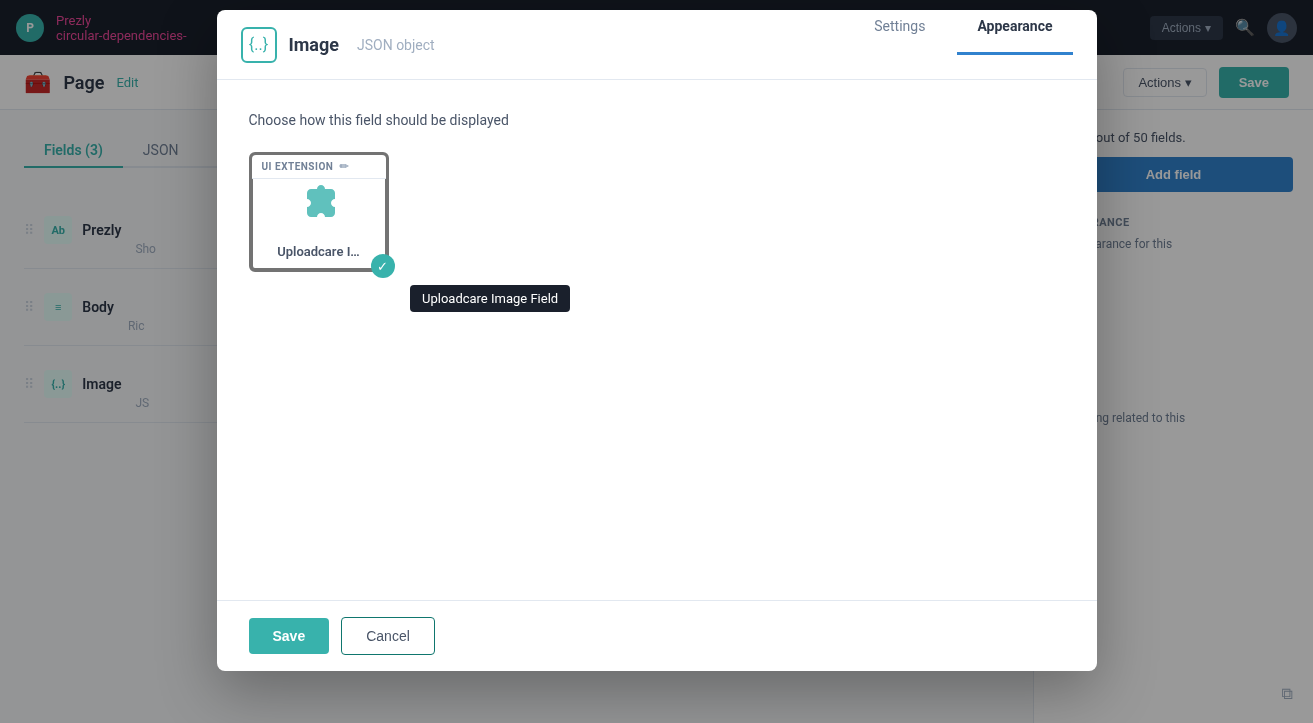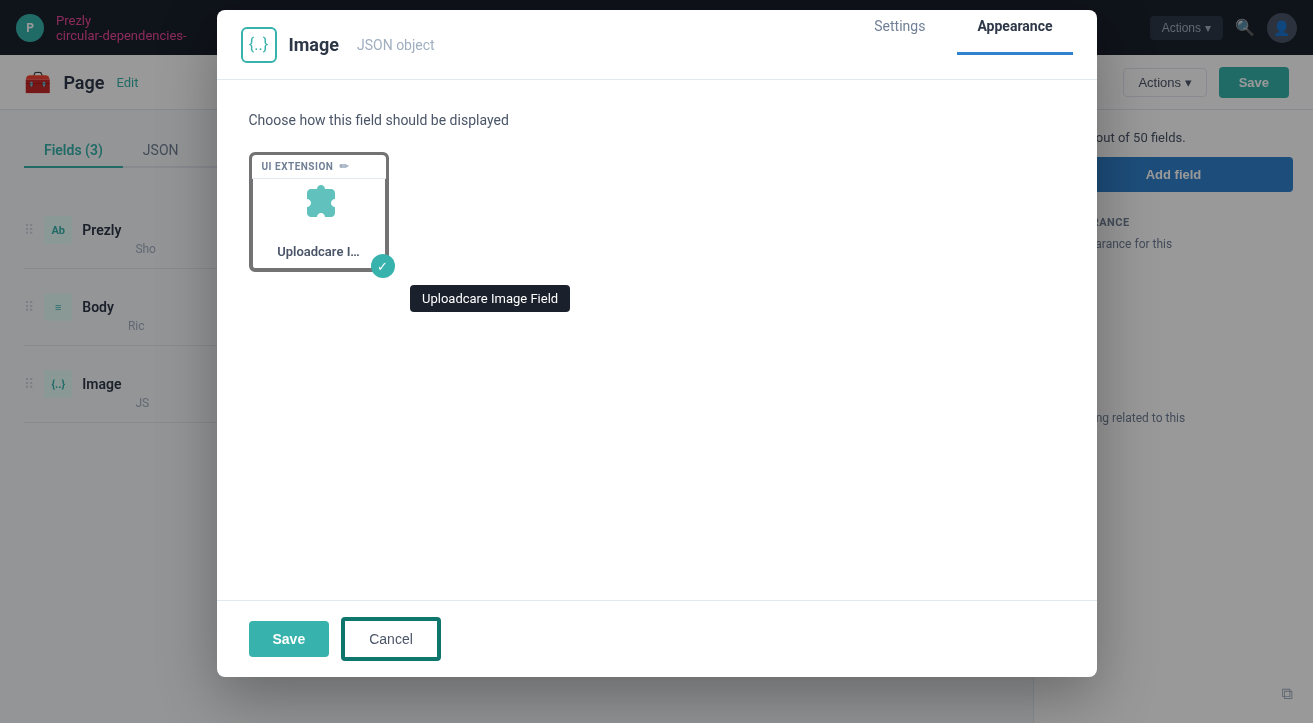--- a/index.html
+++ b/index.html
@@ -245,21 +245,21 @@
       align-items: center;
       padding: 16px 32px;
       border-top: 1px solid #e2e8f0;
       gap: 12px;
     }
     .modal-save-btn {
       background: #38b2ac; color: white; border: none;
       padding: 10px 24px; border-radius: 4px; font-size: 14px; cursor: pointer; font-weight: 600;
     }
     .modal-cancel-btn {
-      background: #fff; color: #4a5568; border: 4px solid #0f766e;
+      background: #fff; color: #4a5568; border: 1px solid #0f766e;
       padding: 10px 24px; border-radius: 4px; font-size: 14px; cursor: pointer;
     }
   </style>
 </head>
 <body>
 
 <div class="app-bg">
 
   <div class="top-nav">
     <div class="nav-logo">

